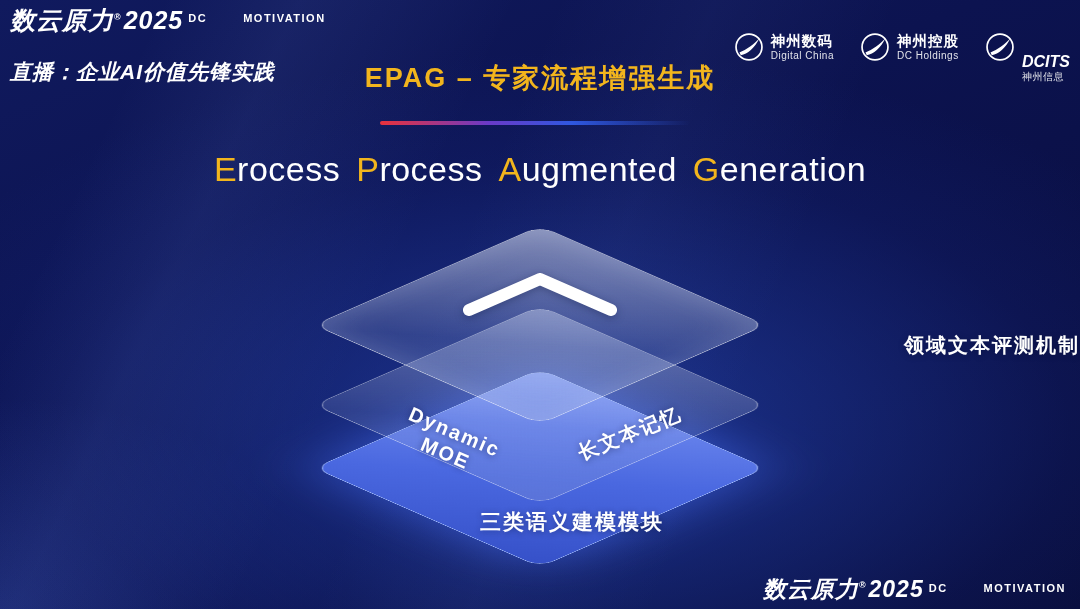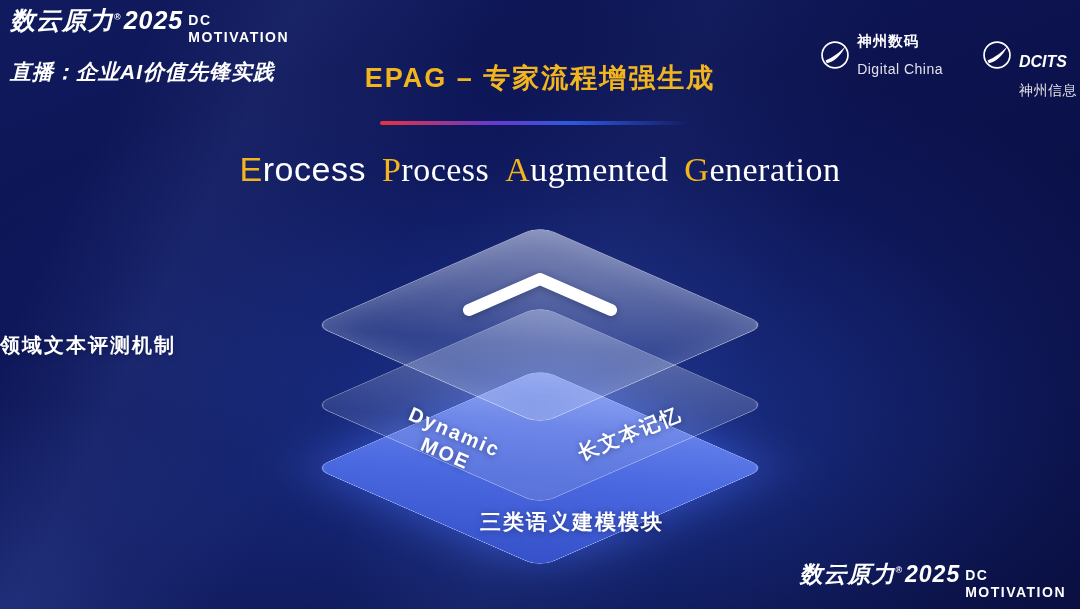--- a/index.html
+++ b/index.html
@@ -24,43 +24,43 @@
   }
 
   
   .brand { position:absolute; display:flex; align-items:flex-start; gap:5px; white-space:nowrap; }
   .brand-top { left:10px; top:8px; }
   .brand-footer { right:14px; bottom:8px; }
   .brand-main { font-weight:bold; font-style:italic; font-size:25px; letter-spacing:1px; line-height:1; }
   .brand-footer .brand-main { font-size:23px; }
   .brand-reg { font-size:9px; vertical-align:super; font-style:normal; }
   .brand-year { margin-left:2px; }
-  .brand-tag { display:flex; flex-direction:column; font-size:14px; font-weight:bold;
-    letter-spacing:1.5px; line-height:1.2; padding-top:4px; }
+  .brand-tag { display:flex; flex-direction:row; font-size:11px; font-weight:bold;
+    letter-spacing:1.5px; line-height:1.2; padding-top:4px;gap:36px; }
 
   
   .live-label { position:absolute; left:10px; top:58px; font-size:21px; font-weight:bold; letter-spacing:1px;font-style:italic; }
   .slide-title { position:absolute; top:60px; left:50%; transform:translateX(-50%);
     font-size:27px; font-weight:bold; letter-spacing:2px; color:#f2b51d; white-space:nowrap; }
 
-  .partners { position:absolute; right:3px; top:12px; display:flex; align-items:center; gap:39px; }
+  .partners { position:absolute; right:10px; top:12px; display:flex; align-items:center; gap:26px; }
   .partner { display:flex; align-items:center; gap:7px; }
   .p-icon { display:flex; }
   .p-text { display:flex; flex-direction:column; line-height:1.15; }
   .p-name { font-size:14.5px; font-weight:bold; letter-spacing:1px; }
-  .p-sub { font-size:14px; opacity:0.88; letter-spacing:0.5px;margin-top:11px; }
+  .p-sub { font-size:10px; opacity:0.88; letter-spacing:0.5px; }
   .partner-dcits .p-name { font-style:italic; font-size:16px; letter-spacing:0;margin-top:41px; }
 
   .divider { position:absolute; top:121px; left:50%; margin-left:-160px; width:310px; height:4px; border-radius:2px;
     background:linear-gradient(90deg, #e8323c 0%, #6a3ac8 35%, #2f58e0 62%, rgba(47,88,224,0) 100%); }
 
   
   .main-title { position:absolute; top:150px; left:0; width:100%; text-align:center;
     font-size:34px; font-weight:500; letter-spacing:0.5px; }
-  .word + .word { margin-left:6px;font-family:Liberation Serif, serif; }
+  .word + .word { margin-left:6px; }
   .initial { color:#f2b51d; }
 
   
   .stack { position:absolute; inset:0; }
   .layer { position:absolute; left:50%; width:320px; height:320px; margin-left:-160px;
     border-radius:20px; transform:rotateX(64deg) rotateZ(45deg); }
   .layer-top { top:165px; z-index:3;
     background:linear-gradient(145deg, rgba(238,243,255,0.50) 0%, rgba(175,190,230,0.18) 60%, rgba(160,175,220,0.28) 100%);
     border:1.5px solid rgba(255,255,255,0.6);
     box-shadow: inset 0 0 50px rgba(220,230,255,0.20); }
@@ -68,21 +68,21 @@
     background:linear-gradient(145deg, rgba(228,235,255,0.40) 0%, rgba(165,180,225,0.16) 60%, rgba(150,165,215,0.26) 100%);
     border:1.5px solid rgba(255,255,255,0.45); }
   .layer-bottom { top:308px; z-index:1;
     background:linear-gradient(145deg, #7d97f5 0%, #4a68e0 55%, #3550c8 100%);
     border:1.5px solid rgba(170,195,255,0.85);
     box-shadow: 0 0 80px rgba(75,115,255,0.55); }
 
   .chevron { position:absolute; z-index:4; top:268px; left:50%; margin-left:-85px;
     filter:drop-shadow(0 2px 4px rgba(10,20,60,0.35)); }
   .lbl { position:absolute; z-index:4; font-weight:bold; text-shadow:0 1px 6px rgba(8,16,50,0.45); }
-  .lbl-top { top:332px; left:0; width:100%; text-align:left; font-size:20px; letter-spacing:2px; }
+  .lbl-top { top:332px; left:0; width:100%; text-align:right; font-size:20px; letter-spacing:2px; }
   .lbl-dynamic { top:420px; left:375px; width:150px; text-align:center; transform:rotate(23deg);
     font-size:20px; letter-spacing:2px; font-weight:600; }
   .lbl-long { top:420px; left:555px; width:150px; text-align:center; transform:rotate(-22deg);
     font-size:20px; letter-spacing:2px; }
   .lbl-bottom { top:508px; left:0; width:100%; text-align:center; font-size:21px; letter-spacing:2px;margin-left:32px; }
 </style>
 </head>
 <body>
 
 <div class="slide">
@@ -104,20 +104,32 @@
     <div class="partner">
       <span class="p-icon">
         <svg width="30" height="30" viewBox="0 0 44 44">
             <ellipse cx="22" cy="22" rx="19" ry="19" fill="none" stroke="#fff" stroke-width="2.5"></ellipse>
             <path d="M8 30 C18 26 30 18 38 8 C30 24 20 32 10 34 Z" fill="#fff"></path>
           </svg>
       </span>
       <span class="p-text">
         <span class="p-name">神州数码</span>
         <span class="p-sub">Digital China</span>
+      </span>
+    </div>
+    <div class="partner">
+      <span class="p-icon">
+        <svg width="30" height="30" viewBox="0 0 44 44">
+            <ellipse cx="22" cy="22" rx="19" ry="19" fill="none" stroke="#fff" stroke-width="2.5"></ellipse>
+            <path d="M8 30 C18 26 30 18 38 8 C30 24 20 32 10 34 Z" fill="#fff"></path>
+          </svg>
+      </span>
+      <span class="p-text">
+        <span class="p-name">神州控股</span>
+        <span class="p-sub">DC Holdings</span>
       </span>
     </div>
     <div class="partner partner-dcits">
       <span class="p-icon">
         <svg width="30" height="30" viewBox="0 0 44 44">
             <ellipse cx="22" cy="22" rx="19" ry="19" fill="none" stroke="#fff" stroke-width="2.5"></ellipse>
             <path d="M8 30 C18 26 30 18 38 8 C30 24 20 32 10 34 Z" fill="#fff"></path>
           </svg>
       </span>
       <span class="p-text">

